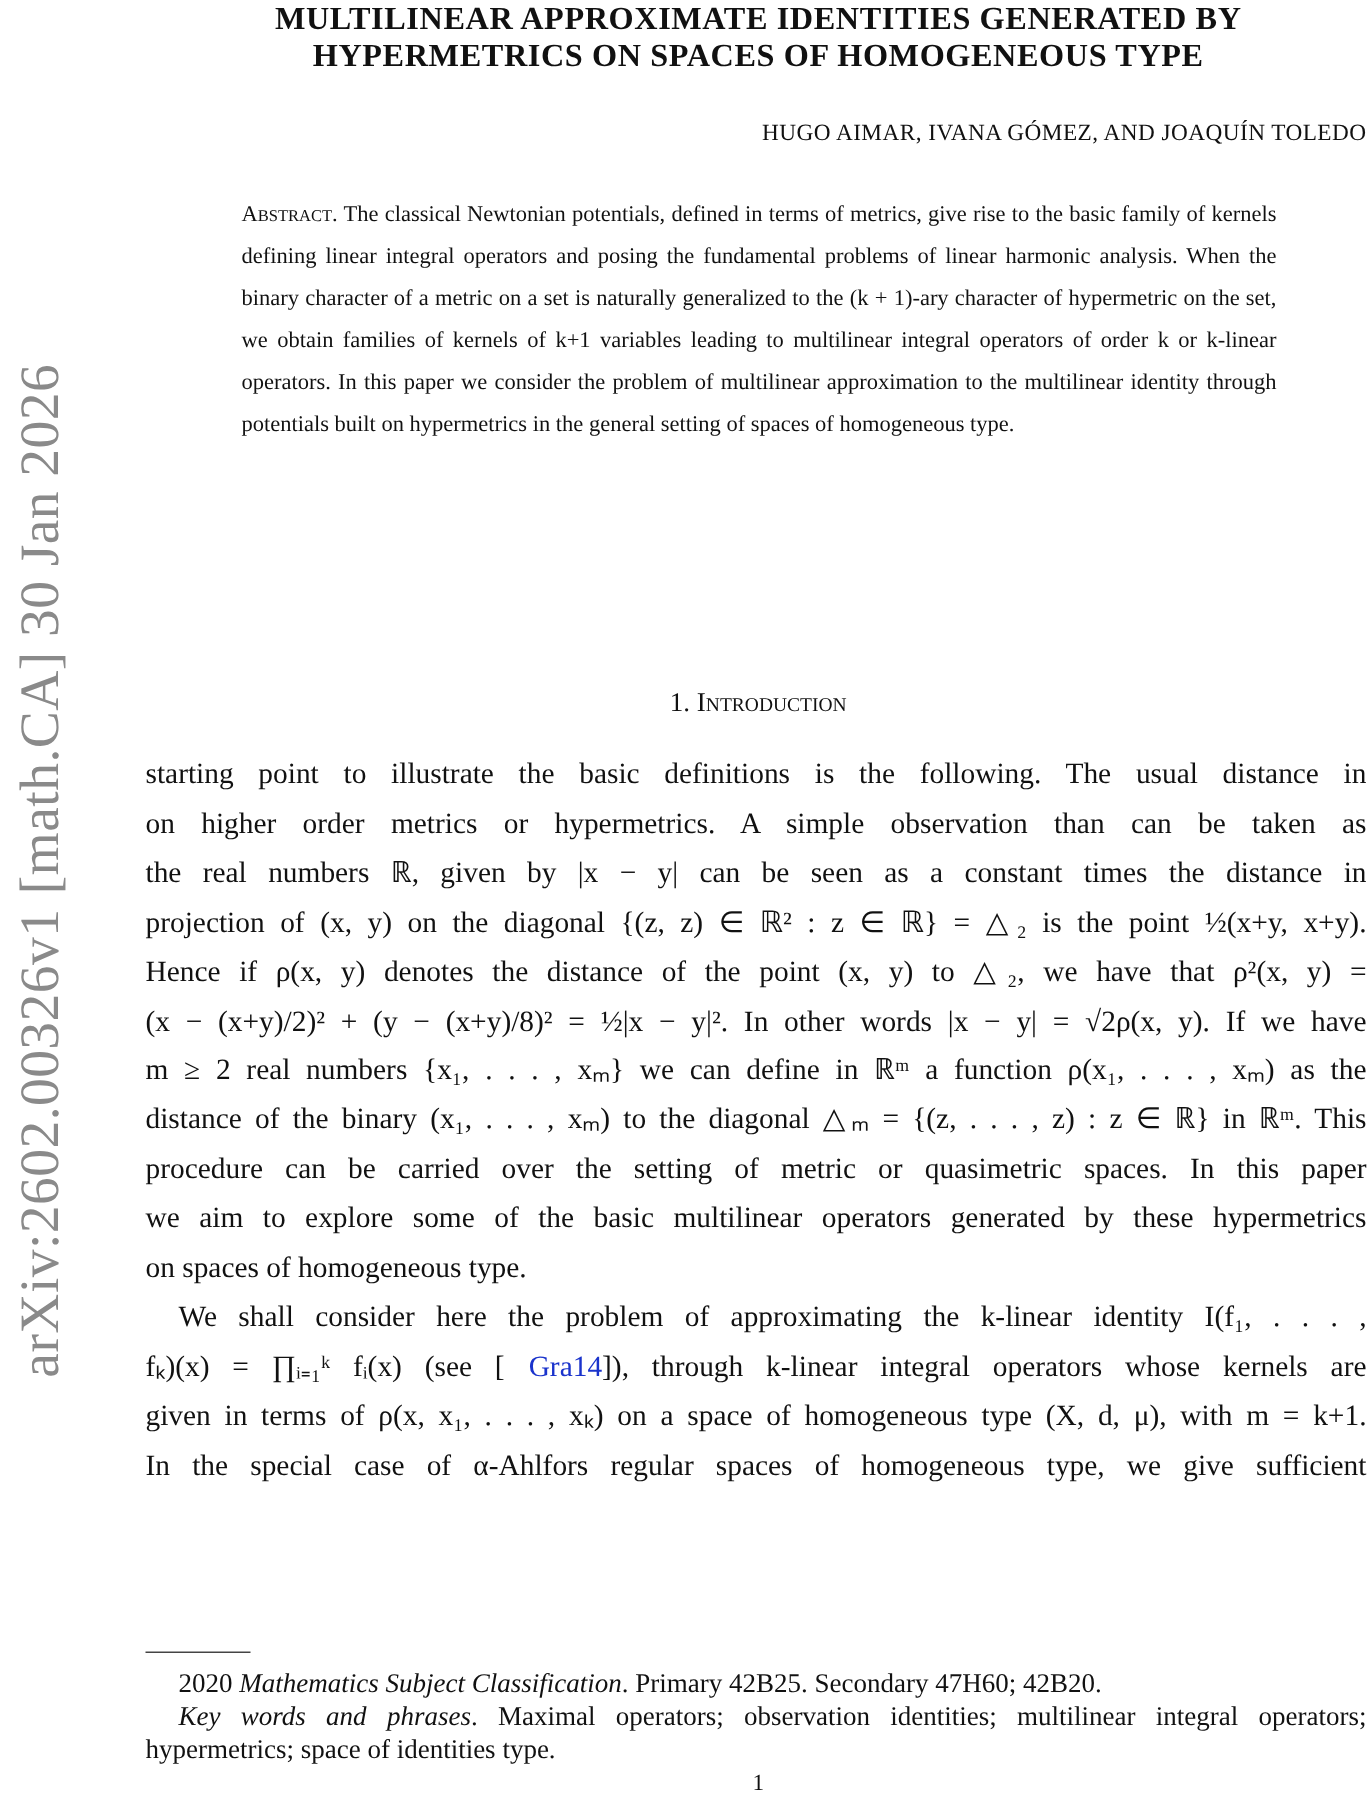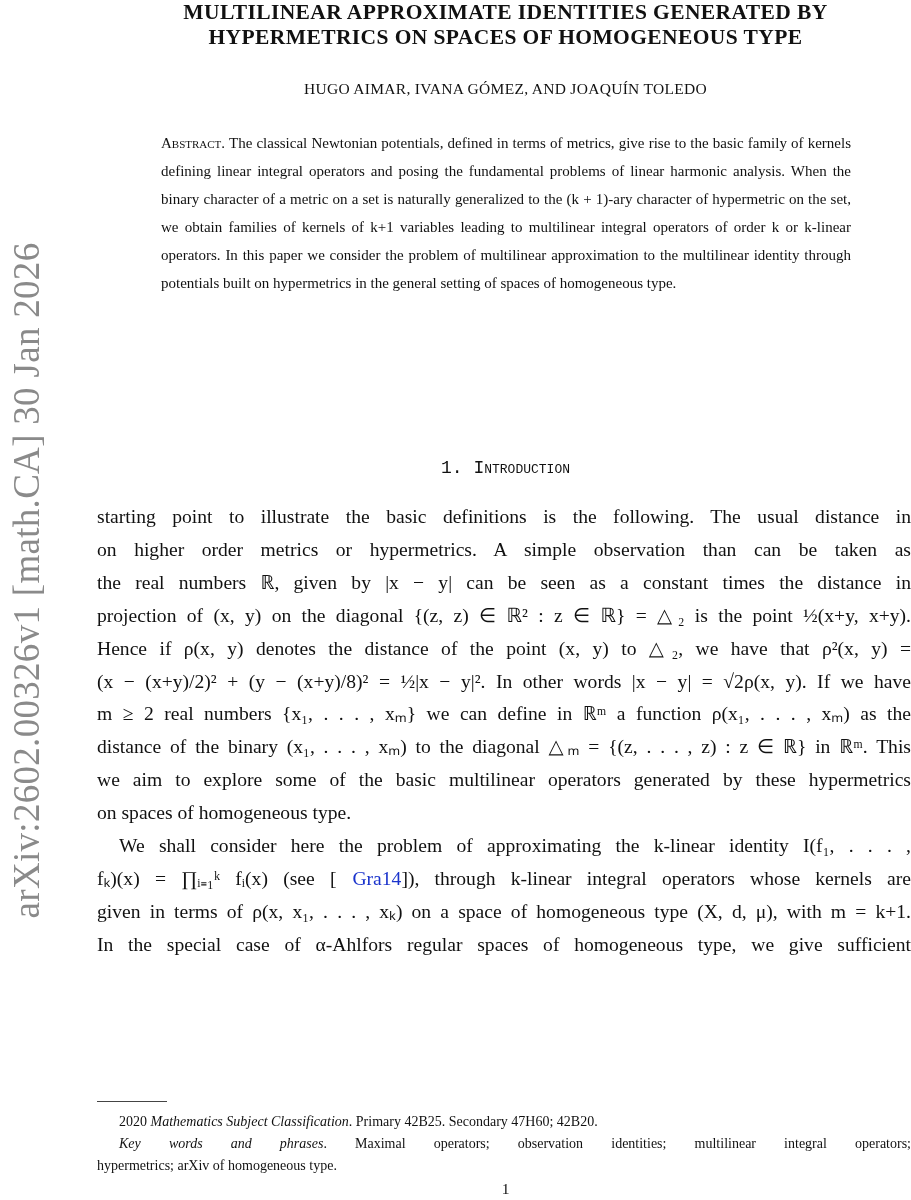--- a/index.html
+++ b/index.html
@@ -16,49 +16,49 @@
     display: inline-block; transform: rotate(-90deg); white-space: nowrap;
     font-family: "Liberation Serif", "DejaVu Serif", serif;
     font-size: 37px; color: #8a8a8a; letter-spacing: 0.3px;
   }
   .title {
     position: absolute; left: 100px; top: 0; width: 811px; text-align: center;
     font-family: "Liberation Serif", serif; font-weight: bold;
     font-size: 21.5px; line-height: 25px; letter-spacing: 0.4px;
   }
   .authors {
-    position: absolute; left: 100px; top: 80px; width: 811px; text-align: center;
+    position: absolute; left: 100px; top: 80px; width: 811px; text-align: right;
     font-family: "Liberation Serif", serif; font-size: 15.5px; letter-spacing: 0.3px;
   }
   .abstract {
     position: absolute; left: 161px; top: 129px; width: 690px;
     font-family: "Liberation Serif", serif; font-size: 15px; line-height: 28.1px;
     text-align: justify;
   }
   .abstract .sc { font-variant: small-caps; }
   .section-heading {
     position: absolute; left: 100px; top: 458px; width: 811px; text-align: center;
-    font-family: Liberation Mono, monospace; font-size: 18px;
+    font-family: Liberation Serif, serif; font-size: 18px;
   }
   .section-heading .sc { font-variant: small-caps; }
   .body-text {
     position: absolute; left: 97px; top: 501px; width: 814px;
     font-family: "Liberation Serif", serif; font-size: 19.6px; line-height: 32.9px;
     text-align: justify;
   }
   .body-text .line { display: block; text-align: justify; text-align-last: justify; white-space: nowrap; }
   .body-text .line.last { text-align-last: left; }
   .body-text .indent { padding-left: 22px; }
   .link { color: #1a33cc; margin-left: 16px; }
   .footnote-rule {
     position: absolute; left: 97px; top: 1101px; width: 70px; height: 1px; background: #444;
   }
   .footnotes {
     position: absolute; left: 97px; top: 1111px; width: 814px;
-    font-family: "Liberation Serif", serif; font-size: 14px; line-height: 22px;
+    font-family: "Liberation Serif", serif; font-size: 18px; line-height: 22px;
   }
   .footnotes .fn { display: block; white-space: nowrap; }
   .footnotes .fn.ind { padding-left: 22px; }
   .footnotes .fn.just { text-align: justify; text-align-last: justify; }
   .page-number {
     position: absolute; left: 100px; top: 1180px; width: 811px; text-align: center;
     font-family: "Liberation Serif", serif; font-size: 15.5px;
   }
 </style>
 </head>
@@ -87,20 +87,21 @@
 
 <div class="body-text">
   <span class="line">starting point to illustrate the basic definitions is the following.  The usual distance in</span>
   <span class="line">on higher order metrics or hypermetrics.  A simple observation than can be taken as</span>
   <span class="line">the real numbers ℝ, given by |x − y| can be seen as a constant times the distance in</span>
   <span class="line">projection of (x, y) on the diagonal {(z, z) ∈ ℝ² : z ∈ ℝ} = △₂ is the point ½(x+y, x+y).</span>
   <span class="line">Hence if ρ(x, y) denotes the distance of the point (x, y) to △₂, we have that ρ²(x, y) =</span>
   <span class="line">(x − (x+y)/2)² + (y − (x+y)/8)² = ½|x − y|².  In other words |x − y| = √2ρ(x, y).  If we have</span>
   <span class="line">m ≥ 2 real numbers {x₁, . . . , xₘ} we can define in ℝᵐ a function ρ(x₁, . . . , xₘ) as the</span>
   <span class="line">distance of the binary (x₁, . . . , xₘ) to the diagonal △ₘ = {(z, . . . , z) : z ∈ ℝ} in ℝᵐ.  This</span>
+  <span class="line">procedure can be carried over the setting of metric or quasimetric spaces.  In this paper</span>
   <span class="line">we aim to explore some of the basic multilinear operators generated by these hypermetrics</span>
   <span class="line last">on spaces of homogeneous type.</span>
   <span class="line indent">We shall consider here the problem of approximating the k-linear identity I(f₁, . . . ,</span>
   <span class="line">
     <span>fₖ)(x) = ∏ᵢ₌₁ᵏ fᵢ(x) (see [</span><span class="link">Gra14</span><span>]), through k-linear integral operators whose kernels are</span>
   </span>
   <span class="line">given in terms of ρ(x, x₁, . . . , xₖ) on a space of homogeneous type (X, d, μ), with m = k+1.</span>
   <span class="line">In the special case of α-Ahlfors regular spaces of homogeneous type, we give sufficient</span>
 </div>
 
@@ -108,16 +109,16 @@
 <div class="footnotes">
   <span class="fn ind">
     <span>2020</span>
     <i>Mathematics Subject Classification</i>.
     <span>Primary 42B25. Secondary 47H60; 42B20.</span>
   </span>
   <span class="fn ind just">
     <i>Key words and phrases</i>.
     <span>Maximal operators; observation identities; multilinear integral operators;</span>
   </span>
-  <span class="fn">hypermetrics; arXiv of homogeneous type.</span>
+  <span class="fn">hypermetrics; space of identities type.</span>
 </div>
 
 <div class="page-number">1</div>
 
 </body></html>

